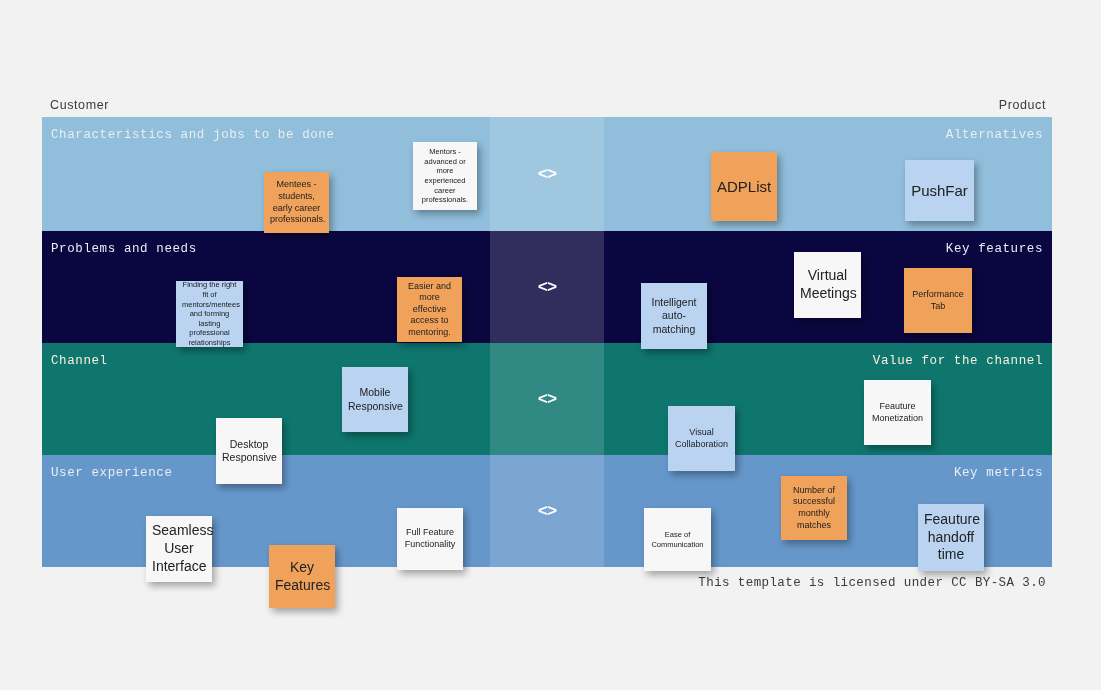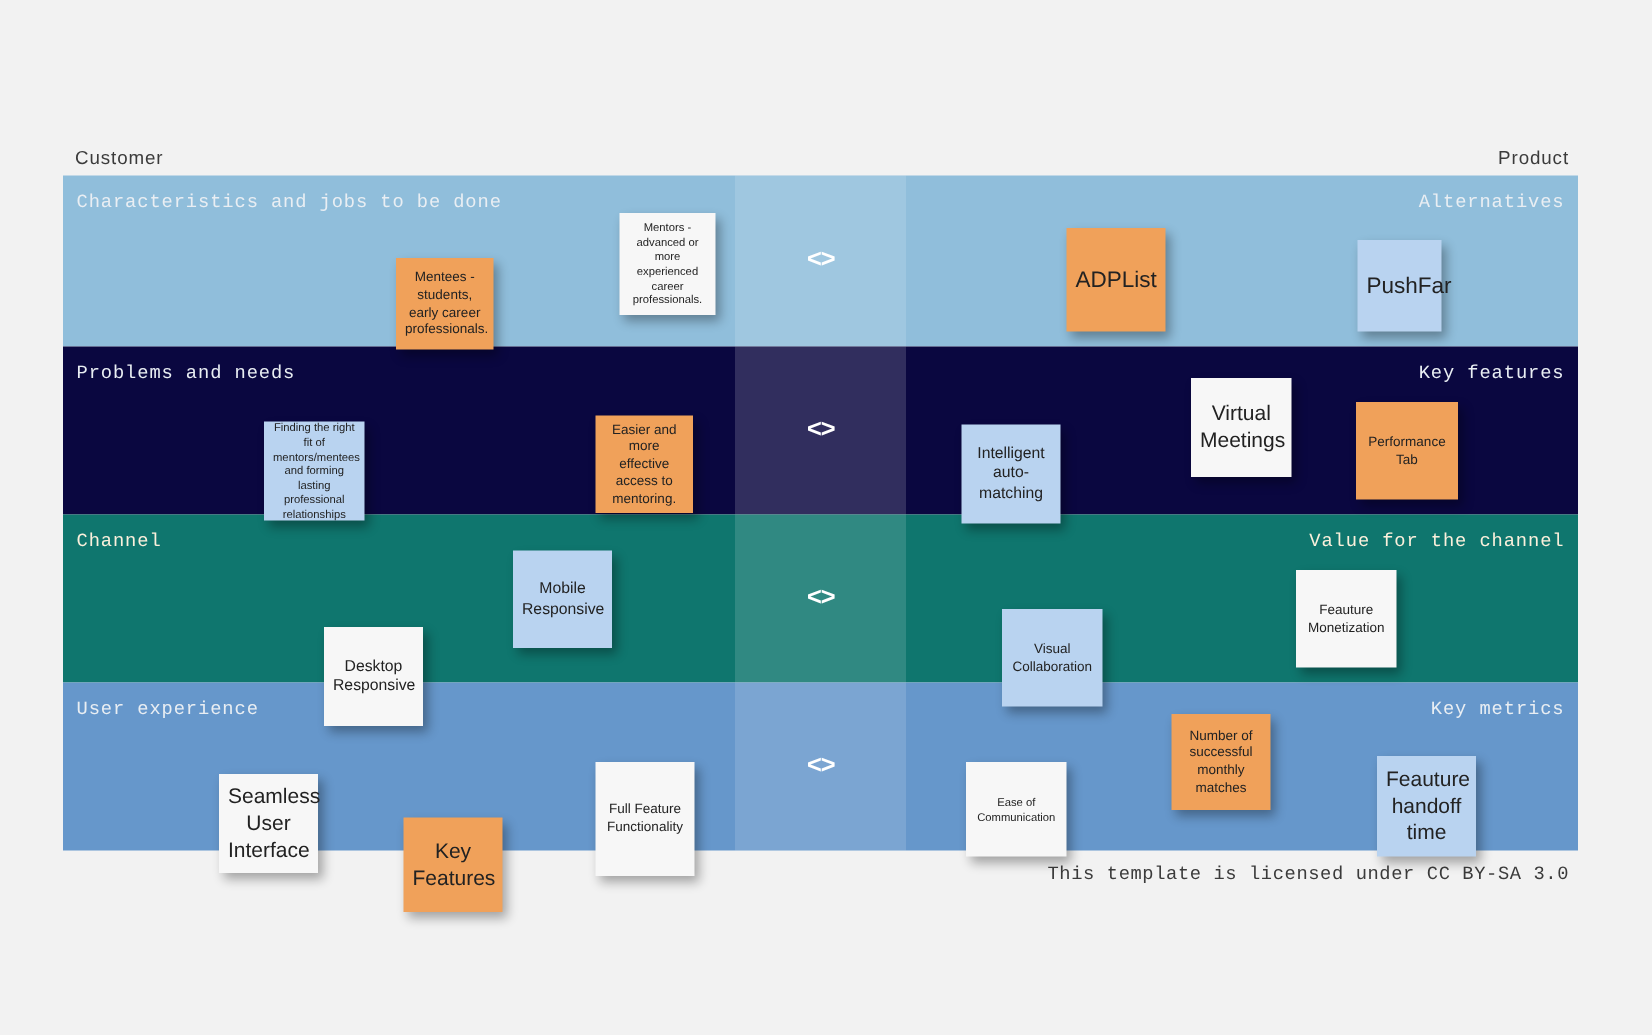--- a/index.html
+++ b/index.html
@@ -170,21 +170,21 @@
   </div>
 
   <div class="note n-white fs-xs" style="left:413px; top:142px; width:64px; height:68px;">
     <span>Mentors - advanced or more experienced career professionals.</span>
   </div>
 
   <div class="note n-orange fs-xl" style="left:711px; top:152px; width:66px; height:69px;">
     <span>ADPList</span>
   </div>
 
-  <div class="note n-blue fs-xl" style="left:905px; top:160px; width:56px; height:61px;text-align:right;">
+  <div class="note n-blue fs-xl" style="left:905px; top:160px; width:69px; height:61px;">
     <span>PushFar</span>
   </div>
 
   <div class="note n-blue fs-xs" style="left:176px; top:281px; width:67px; height:66px;">
     <span>Finding the right fit of mentors/mentees and forming lasting professional relationships</span>
   </div>
 
   <div class="note n-orange fs-s" style="left:397px; top:277px; width:65px; height:65px;">
     <span>Easier and more effective access to mentoring.</span>
   </div>
@@ -218,21 +218,21 @@
   </div>
 
   <div class="note n-white fs-l" style="left:146px; top:516px; width:66px; height:66px;">
     <span>Seamless User Interface</span>
   </div>
 
   <div class="note n-orange fs-l" style="left:269px; top:545px; width:66px; height:63px;">
     <span>Key Features</span>
   </div>
 
-  <div class="note n-white fs-s" style="left:397px; top:508px; width:66px; height:76px;justify-content:center;">
+  <div class="note n-white fs-s" style="left:397px; top:508px; width:66px; height:62px;justify-content:center;">
     <span>Full Feature Functionality</span>
   </div>
 
   <div class="note n-white fs-xs" style="left:644px; top:508px; width:67px; height:63px;">
     <span>Ease of Communication</span>
   </div>
 
   <div class="note n-orange fs-s" style="left:781px; top:476px; width:66px; height:64px;">
     <span>Number of successful monthly matches</span>
   </div>

